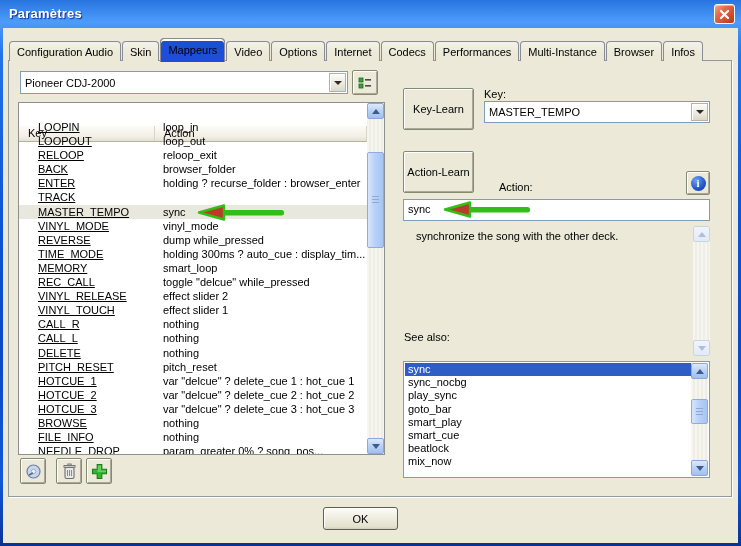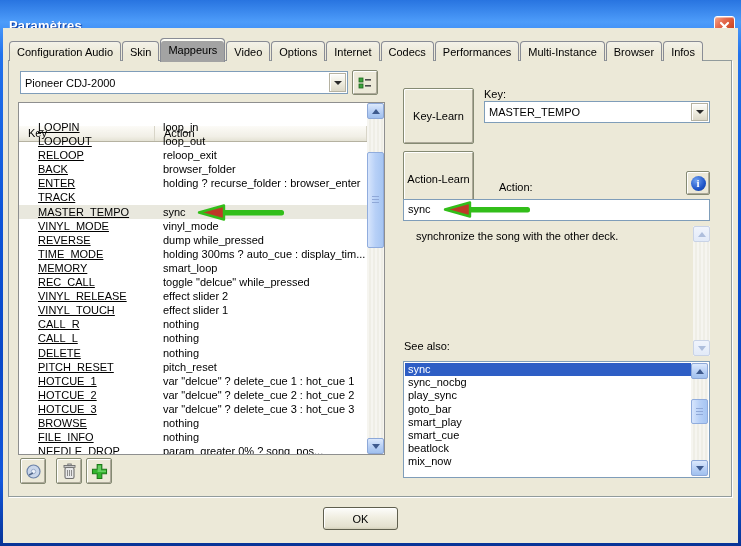--- a/index.html
+++ b/index.html
@@ -5,21 +5,21 @@
   * { margin:0; padding:0; box-sizing:border-box; }
   html,body { background:#777; }
   body { font-family:"Liberation Sans", sans-serif; }
 
   #window {
     position:relative; width:741px; height:546px; margin:0 auto;
     background:linear-gradient(180deg,#2874E0 0%,#4D9CFA 4%,#2272EC 10%,#0D54D8 40%,#0A49C8 65%,#1257DC 88%,#073396 100%);
     overflow:hidden;
     font-size:11px;
   }
-  .titlebar { position:absolute; left:0; top:12px; right:0; height:28px; }
+  .titlebar { position:absolute; left:0; top:0; right:0; height:28px; }
   .title {
     position:absolute; left:9px; top:6px; color:#fff; font-size:13px; font-weight:bold;
     text-shadow:1px 1px 1px #0A3296; letter-spacing:.2px;
   }
   .close-btn {
     position:absolute; right:6px; top:4px; width:21px; height:20px; border-radius:3px;
     border:1px solid #fff;
     background:linear-gradient(135deg,#F5A88C 0%,#E46A4E 35%,#D4502E 65%,#B23A18 100%);
     box-shadow:inset 0 1px 0 rgba(255,255,255,.45);
     display:flex; align-items:center; justify-content:center; cursor:default;
@@ -33,21 +33,21 @@
   
   .tabs { position:absolute; left:6px; top:8px; height:25px; display:flex; align-items:flex-end; z-index:2; }
   .tab {
     height:20px; padding:4px 7px 0 7px; margin-right:1px;
     border:1px solid #898C95; border-bottom:none; border-radius:4px 4px 0 0;
     background:linear-gradient(180deg,#F4F2E8,#ECE9D8 60%);
     white-space:nowrap; color:#000;
   }
   .tab.active {
     height:24px; padding-top:5px; position:relative; z-index:3;
-    background:#a3a3a3; margin-bottom:-1px;
+    background:#1d4ed8; margin-bottom:-1px;
     box-shadow:inset 0 2px 0 #FDFDF6;
   }
   .tabpage {
     position:absolute; left:5px; top:32px; width:724px; height:437px;
     border:1px solid #919B9C; box-shadow:1px 1px 0 #FFFFFF;
   }
 
   
   .sunken { background:#fff; border:1px solid #7F9DB9; }
   .combo { position:absolute; display:flex; align-items:center; }
@@ -98,21 +98,21 @@
     background:linear-gradient(90deg,#D7E5FC,#B7D0F7 50%,#A6C5F2);
     border:1px solid #90ACDD; }
   .sb-thumb .grip { position:absolute; left:4px; right:4px; top:50%; margin-top:-4px; height:8px;
     background:repeating-linear-gradient(180deg,#8FA8D8 0 1px,transparent 1px 3px); }
   .vsb.disabled .sb-btn { background:linear-gradient(180deg,#F0F4FC,#E2EAF8); border-color:#C9D3E6; }
   .vsb.disabled .tri-up { border-bottom-color:#AEBEDC; }
   .vsb.disabled .tri-dn { border-top-color:#AEBEDC; }
 
   
   .lbl { position:absolute; white-space:nowrap; color:#000; }
-  .learn-btn { width:71px; height:56px; }
+  .learn-btn { width:71px; height:42px; }
   .info-btn { width:24px; height:24px; }
   .info-glyph { width:15px; height:15px; border-radius:50%;
     background:radial-gradient(circle at 35% 30%,#6FA2F2,#1F55C8 60%,#123B96);
     color:#fff; font-family:"Liberation Serif", serif; font-weight:bold; font-size:11px;
     display:flex; align-items:center; justify-content:center; }
   .action-input { position:absolute; padding:3px 0 0 4px; white-space:nowrap; }
   .desc { position:absolute; white-space:normal;margin-left:12px; }
 
   .see-list { position:absolute; background:#fff; border:1px solid #7F9DB9; }
   .see-items { position:absolute; left:1px; top:1px; right:17px; bottom:1px; overflow:hidden; }
@@ -340,21 +340,21 @@
     <div class="desc" style="left:401px;top:202px;width:280px;">synchronize the song with the other deck.</div>
     <div class="vsb disabled" style="left:690px;top:198px;height:130px;">
       <div class="sb-btn up">
           <div class="tri-up"></div>
         </div>
       <div class="sb-btn down">
           <div class="tri-dn"></div>
         </div>
     </div>
 
-    <div class="lbl" style="left:401px;top:312px;">See also:</div>
+    <div class="lbl" style="left:401px;top:303px;">See also:</div>
     <div class="see-list" style="left:400px;top:333px;width:307px;height:117px;">
       <div class="see-items">
           <div class="see-item selected">sync</div>
           <div class="see-item">sync_nocbg</div>
           <div class="see-item">play_sync</div>
           <div class="see-item">goto_bar</div>
           <div class="see-item">smart_play</div>
           <div class="see-item">smart_cue</div>
           <div class="see-item">beatlock</div>
           <div class="see-item">mix_now</div>

